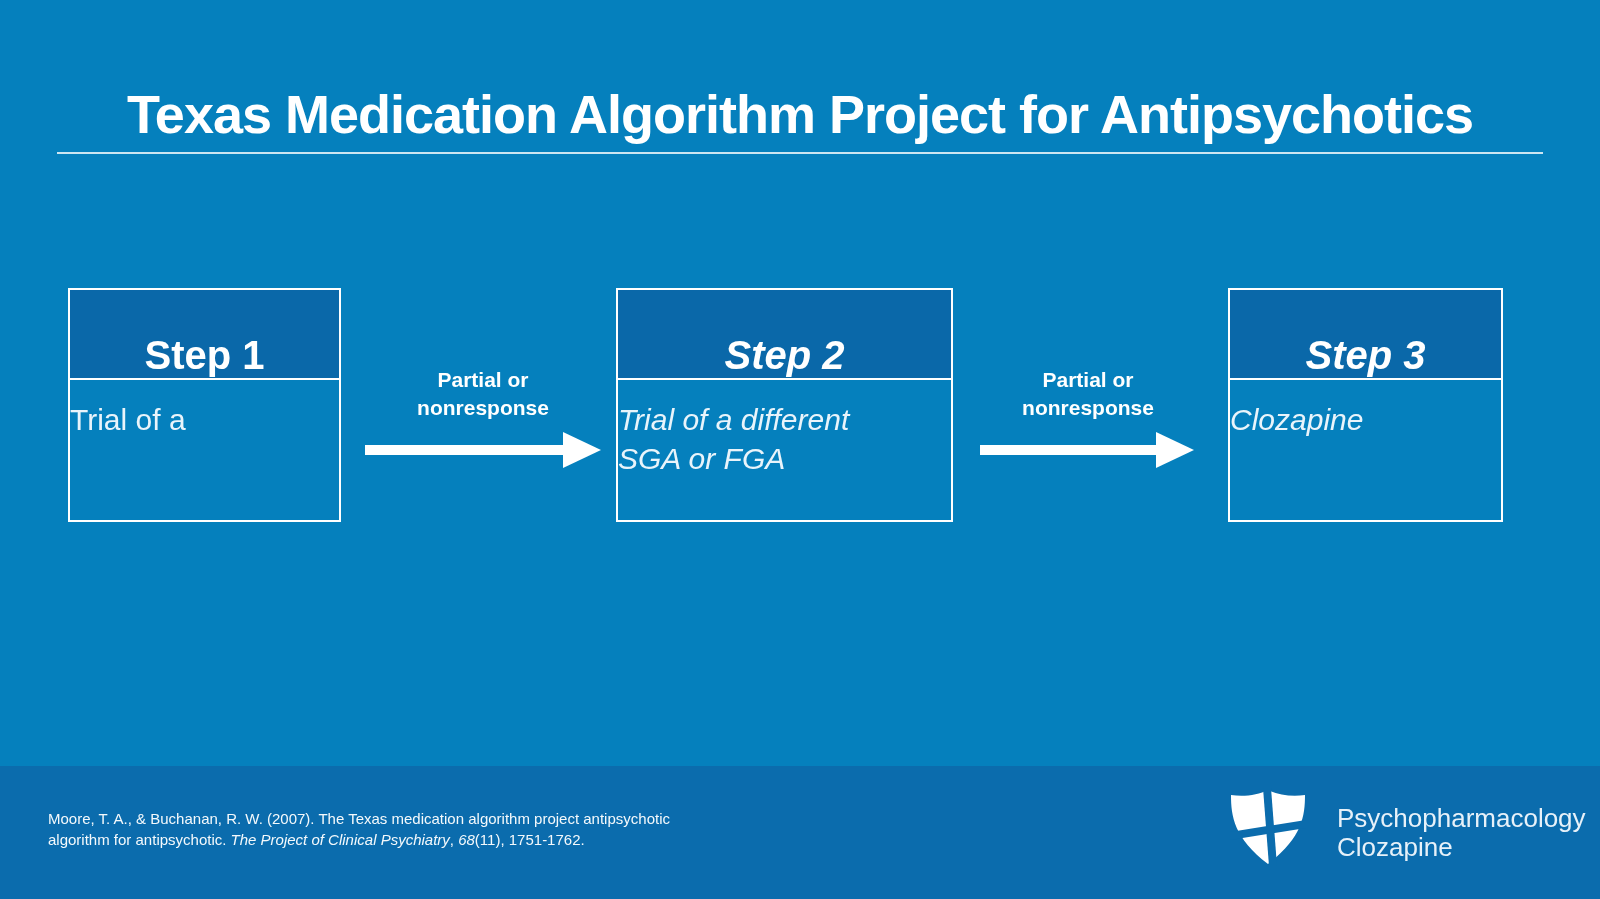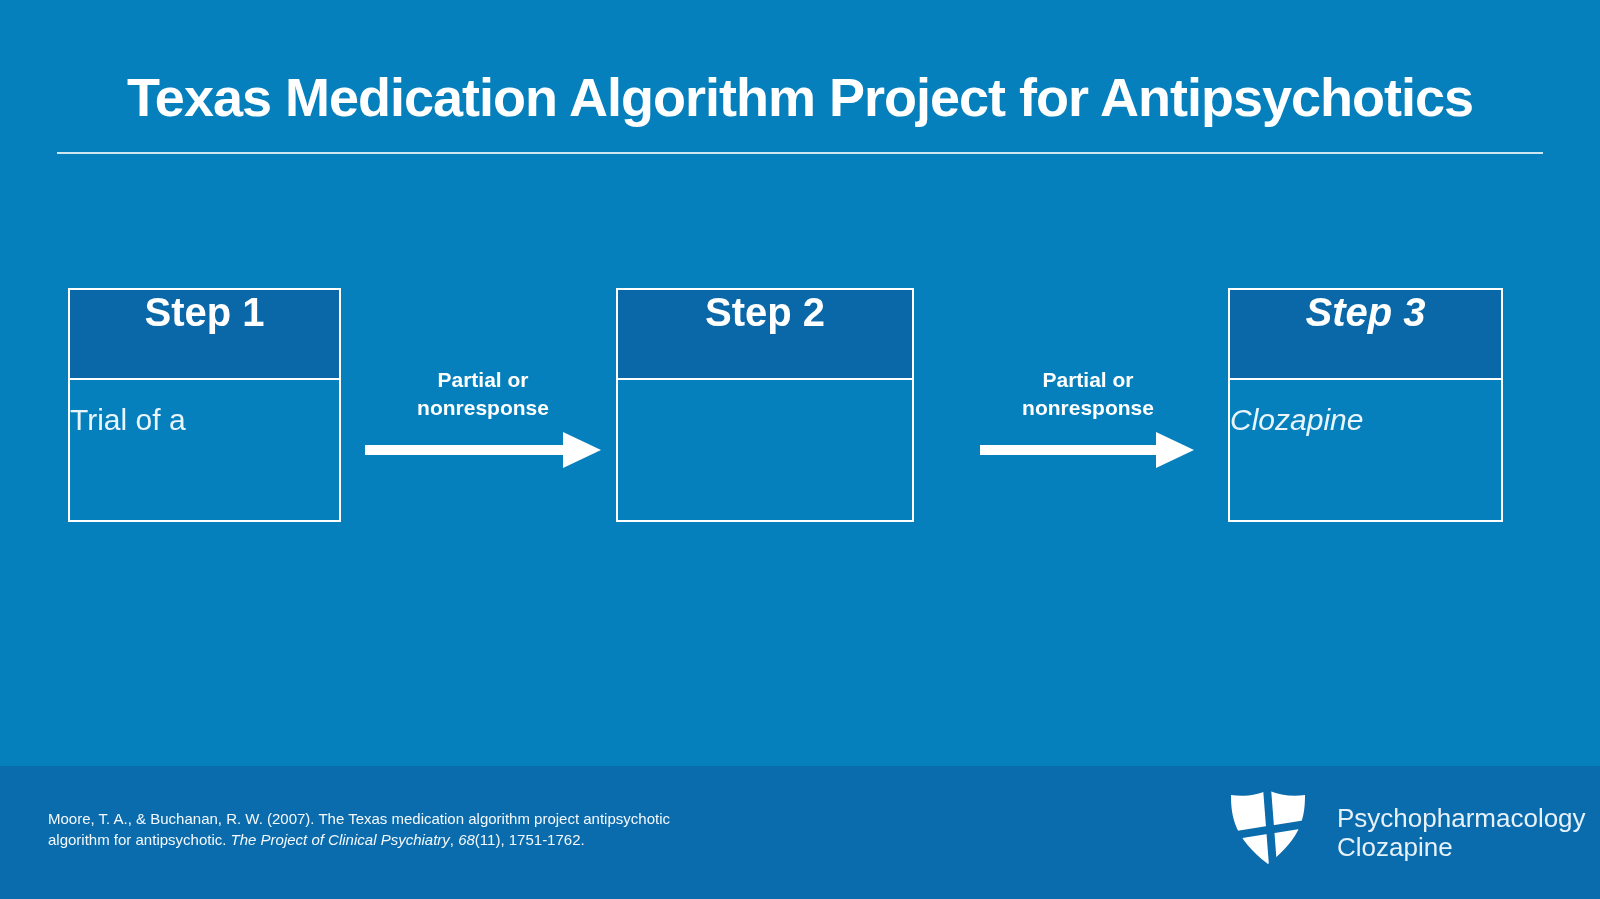--- a/index.html
+++ b/index.html
@@ -13,21 +13,21 @@
     height: 899px;
     overflow: hidden;
     background: var(--background, #0580BD);
   }
 
   
   .title {
     position: absolute;
     left: 0; right: 0;
     top: 64px;
-    margin: 0;
+    margin: 17px;
     text-align: center;
     color: #fff;
     font-size: 54px;
     font-weight: bold;
     letter-spacing: -1px;
     line-height: 66px;
   }
   .title-rule {
     position: absolute;
     left: 57px;
@@ -39,29 +39,29 @@
 
   
   .step-box {
     position: absolute;
     top: 288px;
     height: 234px;
     box-sizing: border-box;
     border: 2px solid #fff;
   }
   .box1 { left: 68px;   width: 273px; }
-  .box2 { left: 616px;  width: 298px; }
+  .box2 { left: 616px;  width: 337px; font-style: italic; }
   .box3 { left: 1228px; width: 275px; font-style: italic; }
   .step-header {
     box-sizing: border-box;
     height: 90px;
     border-bottom: 2px solid #fff;
     background: var(--step-header-background, #0A68A9);
     display: flex;
-    align-items: flex-start;
+    align-items: flex-end;
     justify-content: center;
     color: #fff;
     font-size: 40px;
     font-weight: bold;
   }
   .step-body {
     padding-top: 20px;
     text-align: left;
     color: #E9F4FB;
     font-size: 30px;
@@ -157,20 +157,24 @@
   <div class="arrow-label label1">
     <div>Partial or</div>
     <div>nonresponse</div>
   </div>
   <div class="arrow-shaft shaft1"></div>
   <div class="arrow-head head1"></div>
 
   <div class="step-box box2">
     <div class="step-header">
       <span>Step 2</span>
+    </div>
+    <div class="step-body">
+      <div>Trial of a different</div>
+      <div>SGA or FGA</div>
     </div>
   </div>
 
   <div class="arrow-label label2">
     <div>Partial or</div>
     <div>nonresponse</div>
   </div>
   <div class="arrow-shaft shaft2"></div>
   <div class="arrow-head head2"></div>
 

